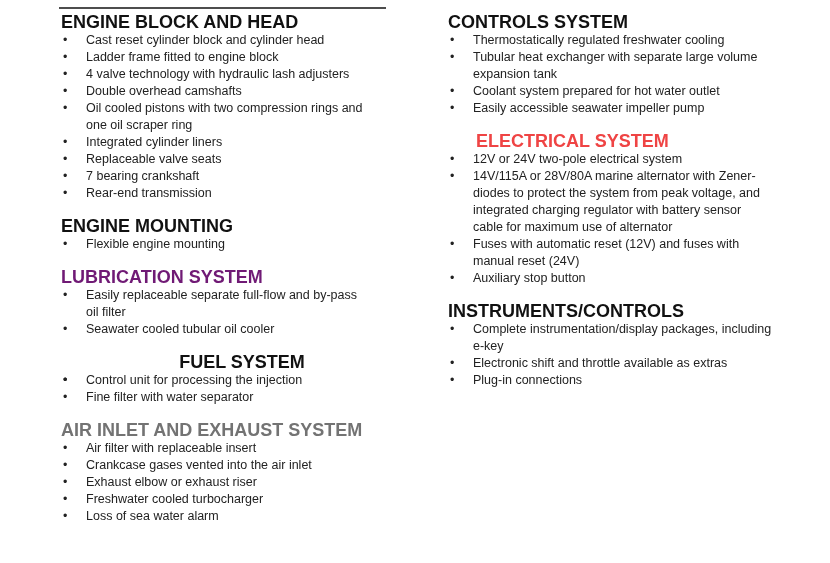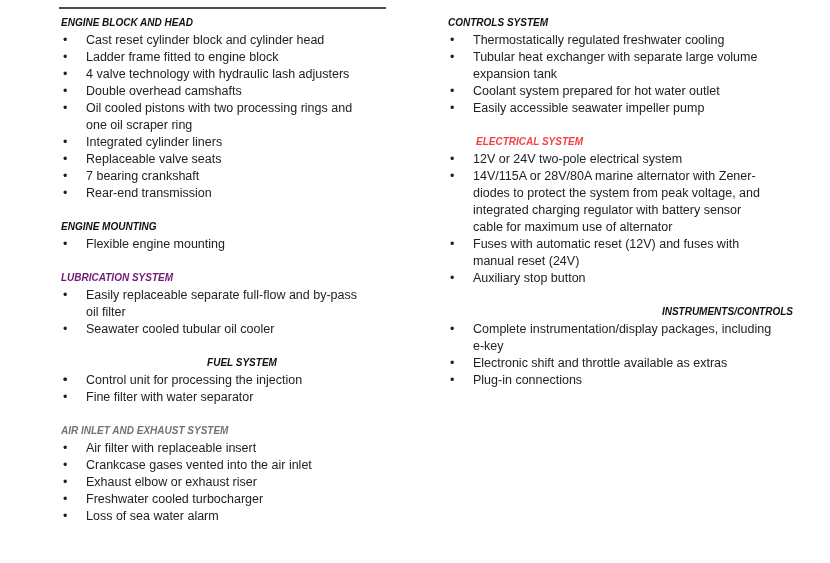--- a/index.html
+++ b/index.html
@@ -27,27 +27,26 @@
   .col {
     position: absolute;
     top: 14px;
   }
   .col-left  { left: 61px;  width: 362px; }
   .col-right { left: 448px; width: 345px; }
 
   .spec-section { margin: 0 0 16px 0; }
 
   .spec-heading {
-    font-size: 10px;
+    font-size: 18px;
     line-height: 17px;
     font-weight: bold;
     color: #111111;
     margin: 0 0 1px 0;
     white-space: nowrap;
-    font-style: italic;
   }
   .spec-list {
     list-style: none;
     margin: 0;
     padding: 0;
   }
   .spec-item {
     position: relative;
     padding-left: 25px;
     font-size: 12.5px;
@@ -89,21 +88,21 @@
     <span class="item-text">4 valve technology with hydraulic lash adjusters</span>
   </li>
 
   <li class="spec-item">
     <span class="bullet">•</span>
     <span class="item-text">Double overhead camshafts</span>
   </li>
 
   <li class="spec-item">
     <span class="bullet">•</span>
-    <span class="item-text">Oil cooled pistons with two processing rings and
+    <span class="item-text">Oil cooled pistons with two compression rings and
 one oil scraper ring</span>
   </li>
 
   <li class="spec-item">
     <span class="bullet">•</span>
     <span class="item-text">Integrated cylinder liners</span>
   </li>
 
   <li class="spec-item">
     <span class="bullet">•</span>
@@ -247,21 +246,21 @@
   </li>
 
   <li class="spec-item">
     <span class="bullet">•</span>
     <span class="item-text">Auxiliary stop button</span>
   </li>
 </ul>
   </section>
 
   <section class="spec-section">
-    <h3 class="spec-heading" style="color: rgb(17, 17, 17); text-align: right;">INSTRUMENTS/CONTROLS</h3>
+    <h3 class="spec-heading" style="color: rgb(17, 17, 17);">INSTRUMENTS/CONTROLS</h3>
     <ul class="spec-list">
   <li class="spec-item">
     <span class="bullet">•</span>
     <span class="item-text">Complete instrumentation/display packages, including
 e-key</span>
   </li>
 
   <li class="spec-item">
     <span class="bullet">•</span>
     <span class="item-text">Electronic shift and throttle available as extras</span>

